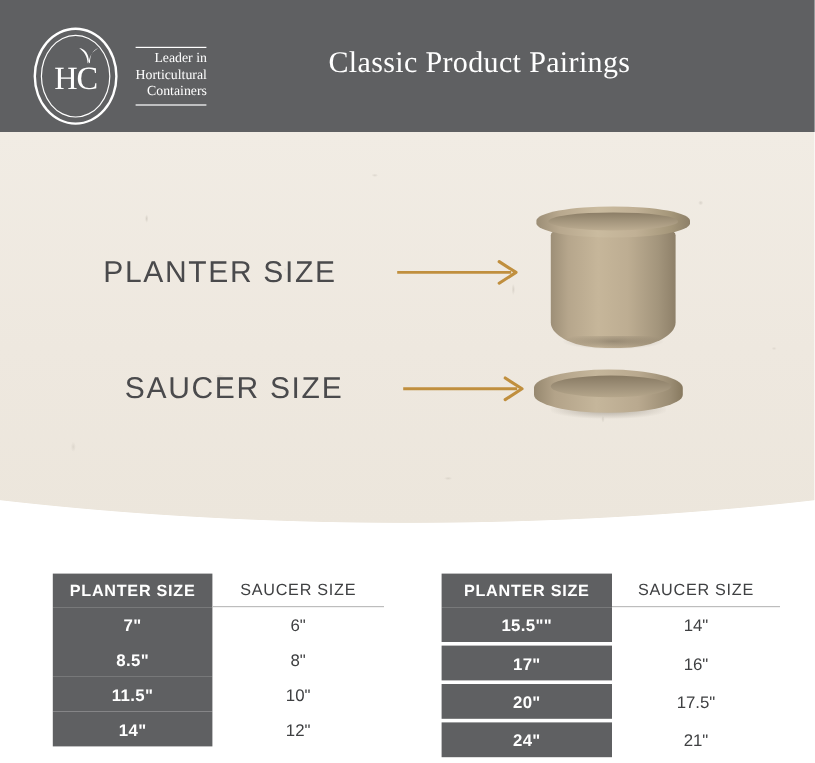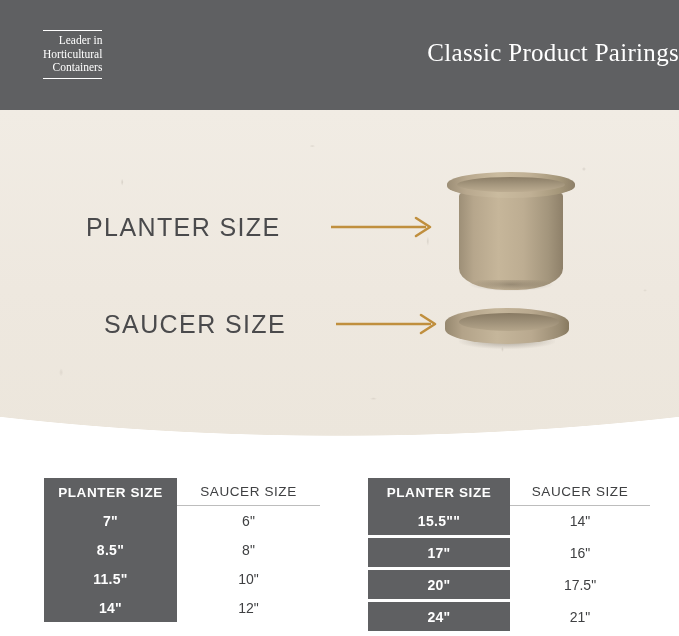--- a/index.html
+++ b/index.html
@@ -11,21 +11,21 @@
   .logo-wrap{position:absolute;left:28px;top:23px;display:flex;align-items:center;}
   .logo-oval{position:relative;width:66px;height:77px;border:2px solid #ffffff;border-radius:50%;
              display:flex;align-items:center;justify-content:center;}
   .logo-oval-inner{position:absolute;left:4px;top:4px;right:4px;bottom:4px;border:1px solid #ffffff;border-radius:50%;}
   .logo-hc{position:relative;color:#ffffff;font-family:"Liberation Serif",serif;font-size:27px;
            font-weight:400;letter-spacing:-1px;line-height:1;z-index:2;padding-top:4px;}
   .logo-leaf{position:absolute;left:33px;top:13px;z-index:3;}
   .logo-text{margin-left:13px;color:#ffffff;font-family:"Liberation Serif",serif;font-size:11.5px;
              line-height:13.5px;text-align:right;padding:4px 2px;}
   .logo-rule{height:1px;background:#ffffff;margin:3px 0;}
-  .title{position:absolute;left:0;top:39px;width:679px;text-align:right;color:#ffffff;
+  .title{position:absolute;left:0;top:39px;width:679px;text-align:center;color:#ffffff;
          font-family:"Liberation Serif",serif;font-size:25px;letter-spacing:0.3px;padding-left:120px;
          box-sizing:border-box;}
 
   
   .texture{position:absolute;left:0;top:110px;width:679px;height:328px;overflow:hidden;}
   .texture-bg{position:absolute;left:0;top:0;width:679px;height:328px;
      background:#efe9e0;
      background-image:
        radial-gradient(ellipse 2px 5px at 18% 22%, rgba(150,142,130,.30), transparent 70%),
        radial-gradient(ellipse 4px 2px at 46% 11%, rgba(150,142,130,.22), transparent 70%),
@@ -94,20 +94,28 @@
   .col-r-b{width:140px;}
 </style>
 </head>
 <body>
 
 <div class="page">
 
   <div class="header">
 
     <div class="logo-wrap">
+      <div class="logo-oval">
+        <div class="logo-oval-inner"></div>
+        <svg class="logo-leaf" width="22" height="16" viewBox="0 0 22 16">
+          <path d="M10 15 C10 9, 7 5, 3 2 C8 3, 11 7, 11 13 Z" fill="#ffffff"></path>
+          <path d="M11 15 C11 9, 14 5, 19 2 C14 4, 12 8, 12 14 Z" fill="#ffffff"></path>
+        </svg>
+        <span class="logo-hc">HC</span>
+      </div>
       <div class="logo-text">
         <div class="logo-rule"></div>
         <div>Leader in</div>
         <div>Horticultural</div>
         <div>Containers</div>
         <div class="logo-rule"></div>
       </div>
     </div>
 
     <div class="title">Classic Product Pairings</div>

